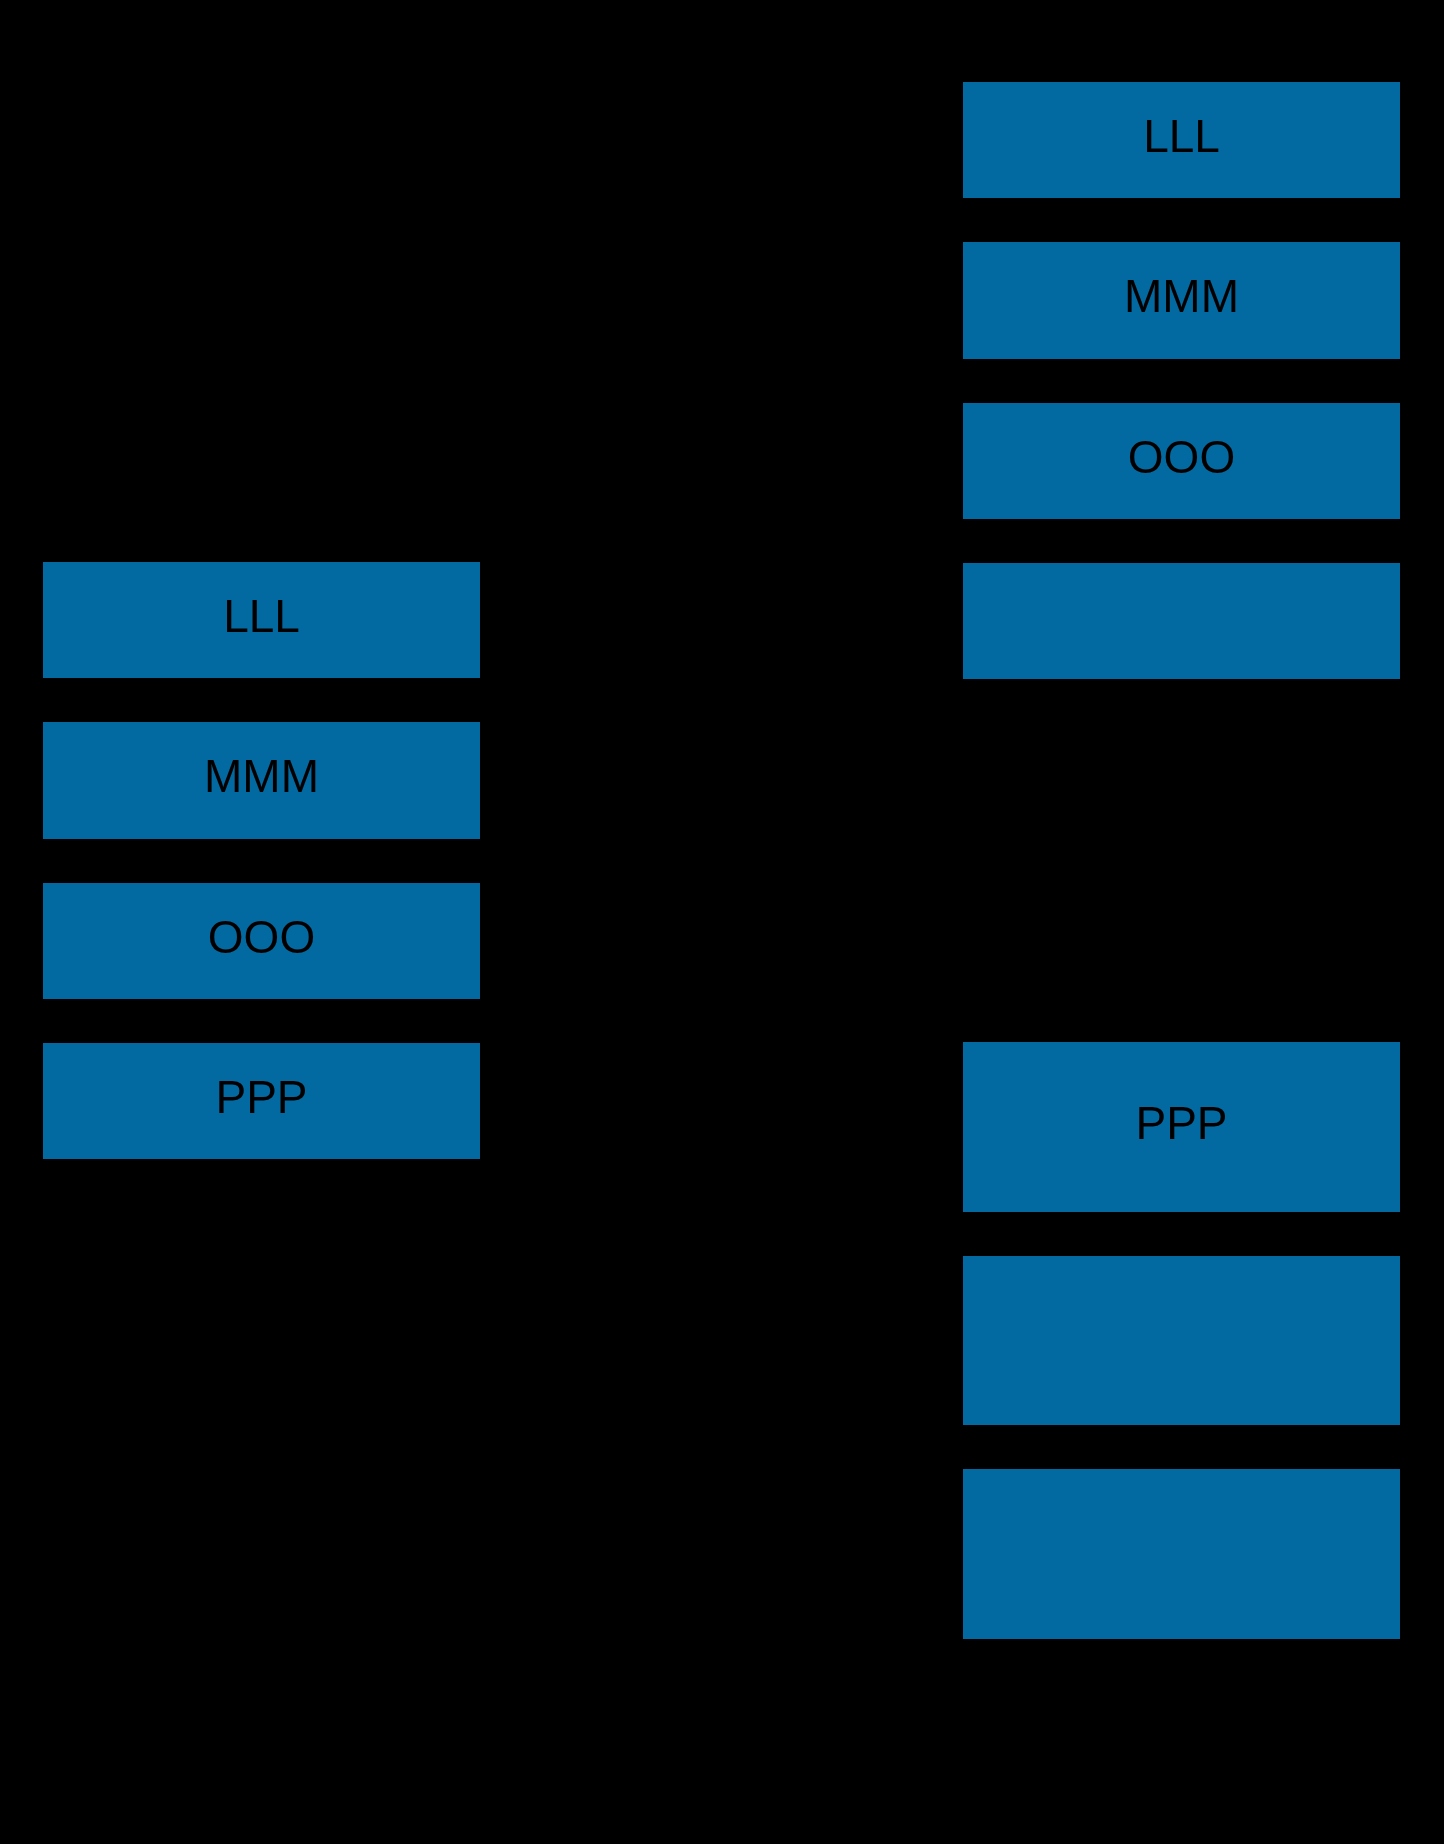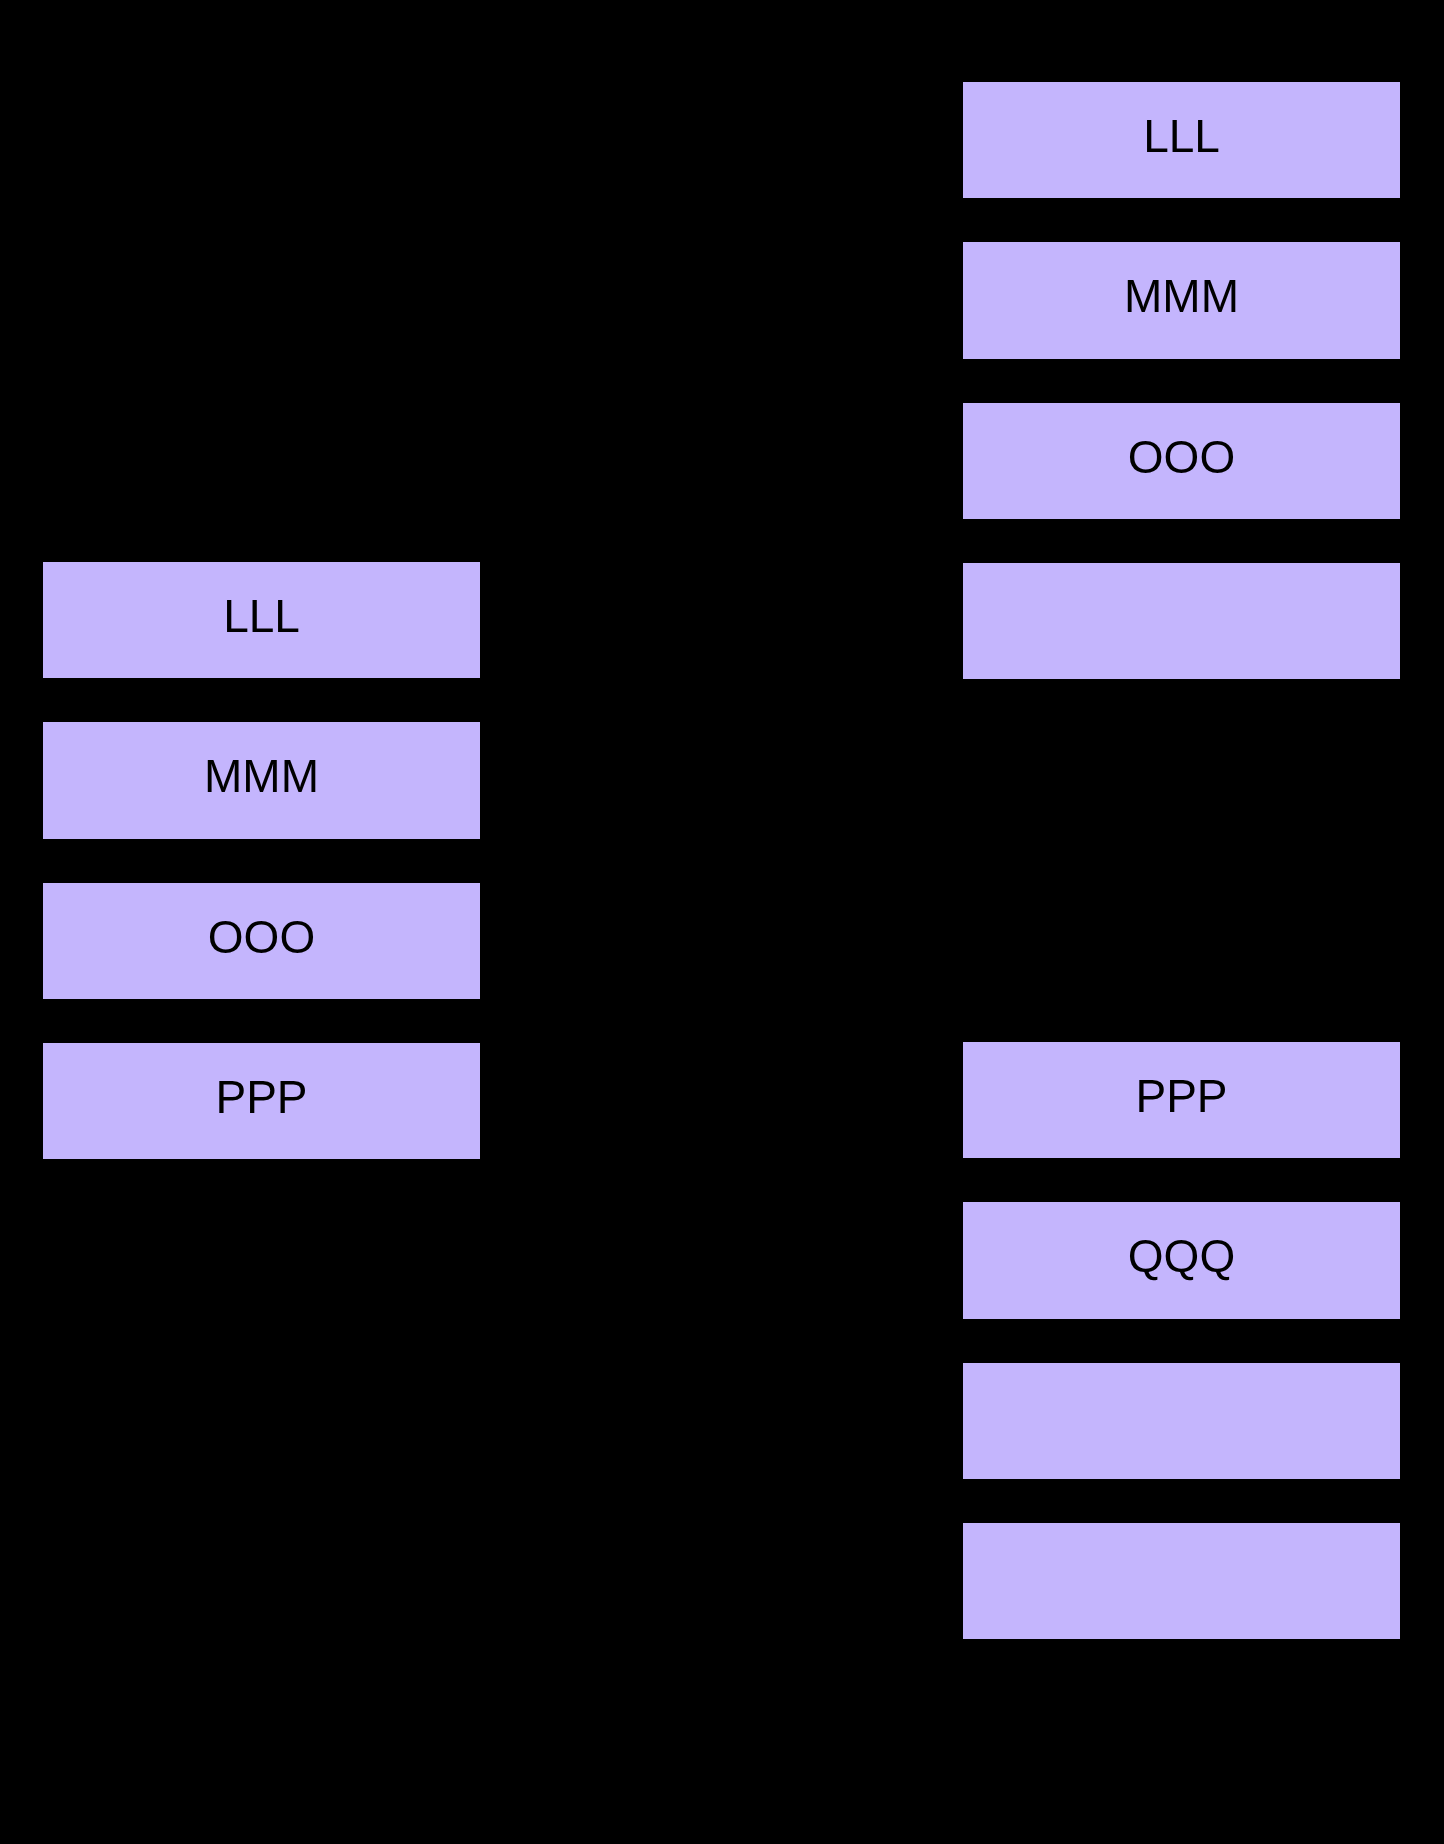--- a/index.html
+++ b/index.html
@@ -20,21 +20,21 @@
   }
   .stack {
     position: absolute;
     display: flex;
     flex-direction: column;
     gap: 5px;              
     background: #000000;
   }
   .stack-row {
     flex: 1;
-    background: #c4b5fd;
+    background: #0369a1;
     display: flex;
     align-items: center;
     justify-content: center;
     box-sizing: border-box;
     padding-bottom: 8px;   
     margin-top: 39px;
   }
   .row-label {
     font-size: 46px;
     font-weight: 400;
@@ -78,23 +78,20 @@
     <div class="stack-row">
       <span class="row-label"></span>
     </div>
   </div>
 
   <div id="stack-bottom-right" class="stack">
     <div class="stack-row">
       <span class="row-label">PPP</span>
     </div>
     <div class="stack-row">
-      <span class="row-label">QQQ</span>
-    </div>
-    <div class="stack-row">
       <span class="row-label"></span>
     </div>
     <div class="stack-row">
       <span class="row-label"></span>
     </div>
   </div>
 
 </div>
 
 </body></html>

